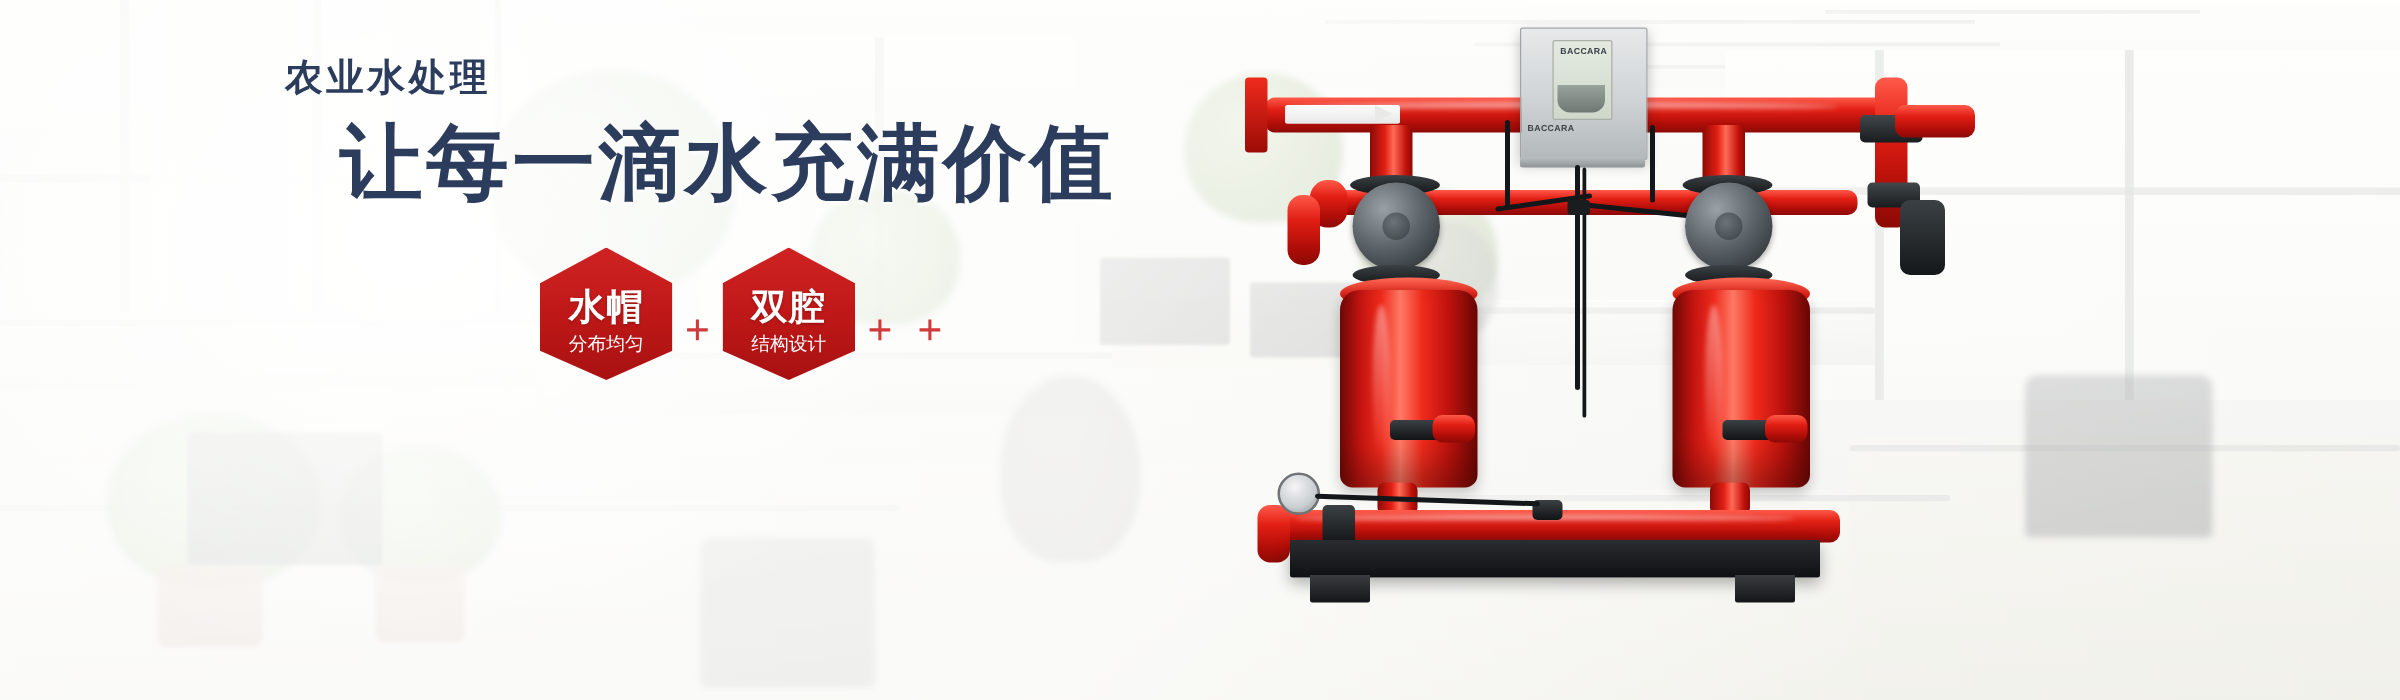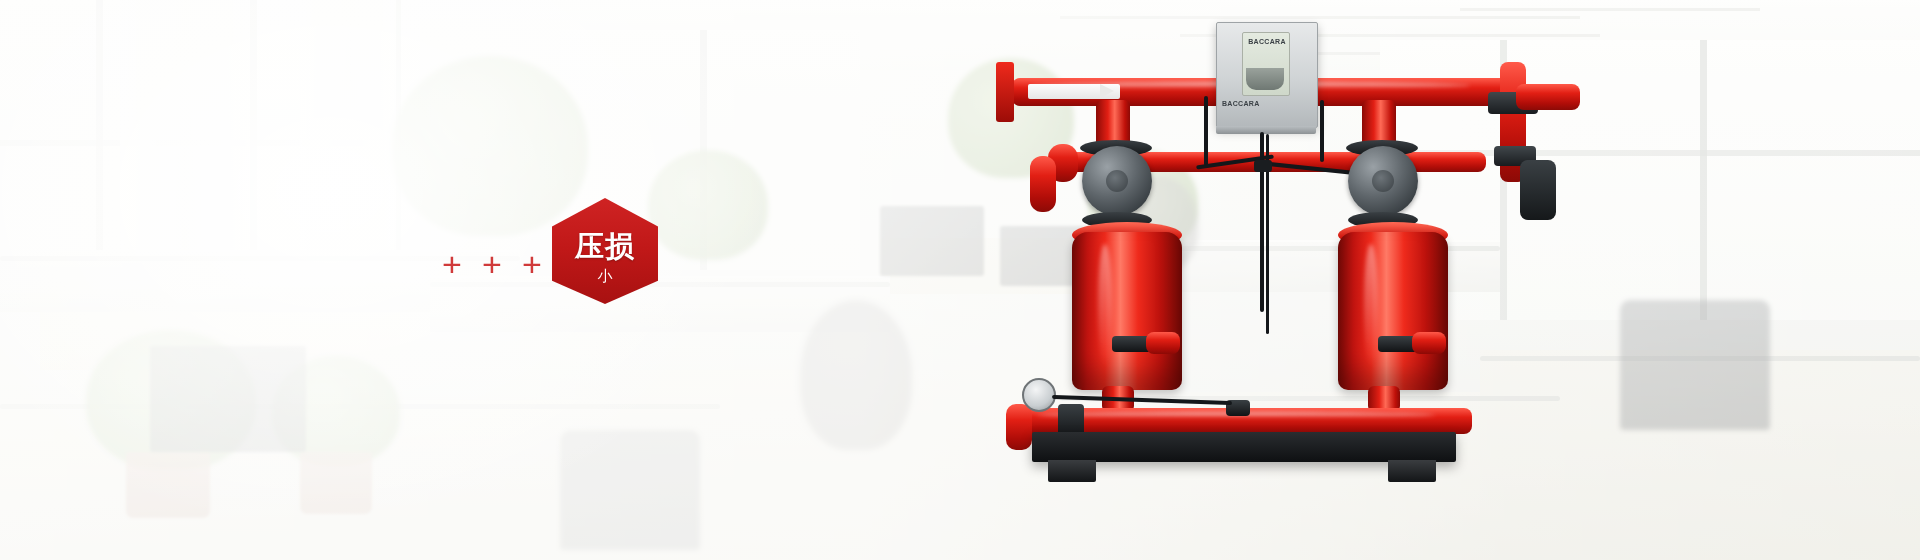--- a/index.html
+++ b/index.html
@@ -252,25 +252,31 @@
     <div class="wire" style="left:92px;top:398px;width:180px;height:4px;transform:rotate(2deg);"></div>
 
     <div class="pc base" style="left:72px;top:432px;width:424px;height:30px;"></div>
     <div class="pc foot" style="left:88px;top:460px;width:48px;height:22px;"></div>
     <div class="pc foot" style="left:428px;top:460px;width:48px;height:22px;"></div>
 
     <div class="pc redpipe" style="left:556px;top:84px;width:64px;height:26px;"></div>
     <div class="pc" style="left:560px;top:160px;width:36px;height:60px;border-radius:8px;background:linear-gradient(180deg,#3a4044,#15181a);"></div>
   </div>
 
+  <div class="kicker">农业水处理</div>
+  <div class="headline">让每一滴水充满价值</div>
 
   <div class="badges">
+    <div class="badge">
+      <div class="b-title">水帽</div>
+      <div class="b-sub">分布均匀</div>
+    </div>
+    <div class="plus">+</div>
+    <div class="badge">
+      <div class="b-title">双腔</div>
+      <div class="b-sub">结构设计</div>
+    </div>
     <div class="plus">+</div>
     <div class="plus">+</div>
-    <div class="plus">+</div>
-    <div class="badge">
-      <div class="b-title">压损</div>
-      <div class="b-sub">小</div>
-    </div>
   </div>
 
 
 </div>
 
 </body></html>

